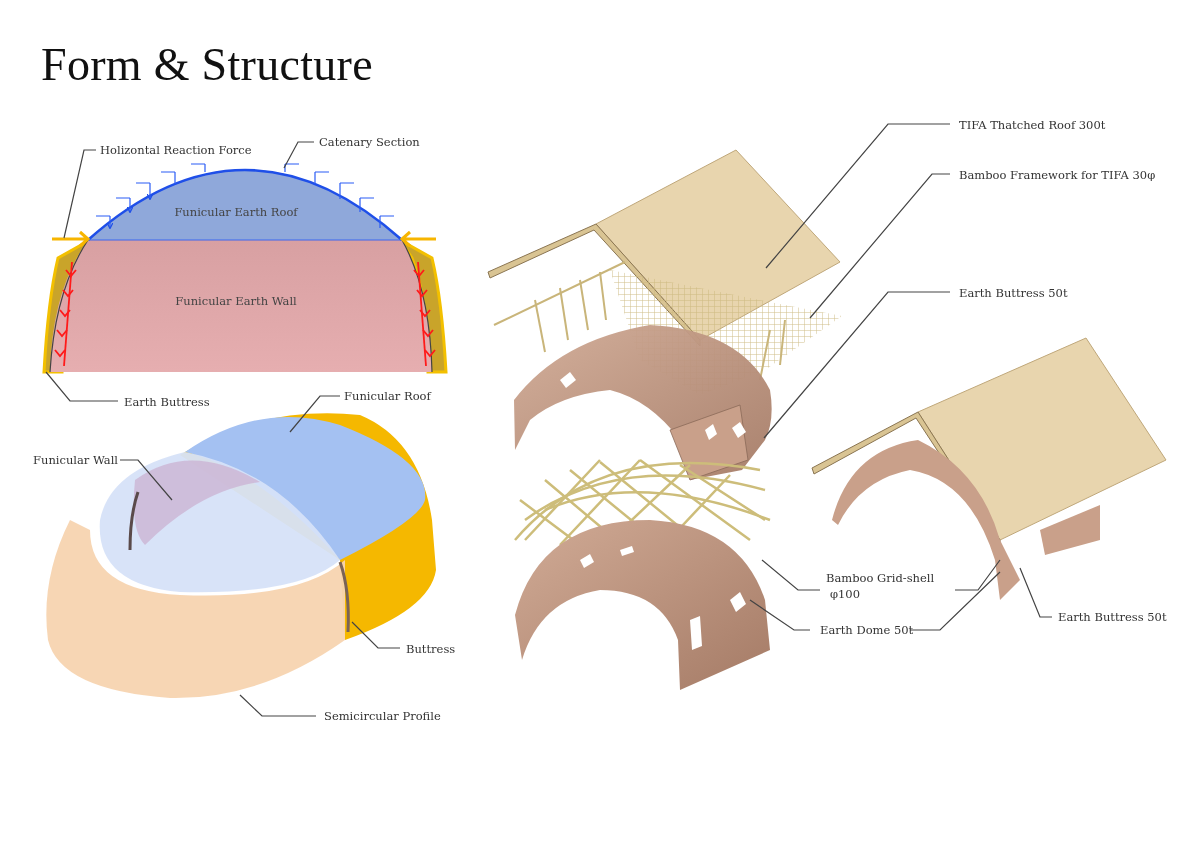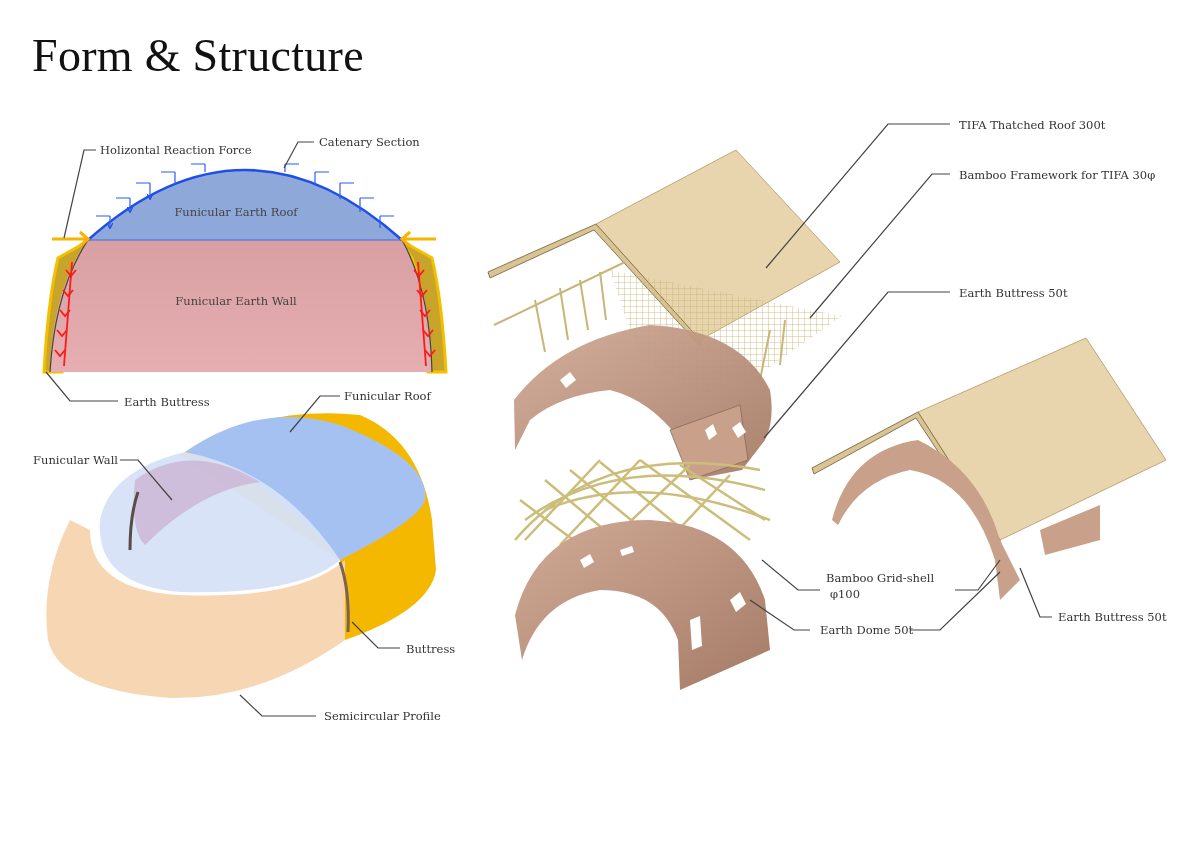--- a/index.html
+++ b/index.html
@@ -1,17 +1,17 @@
 <!DOCTYPE html>
 <html><head>
 <meta charset="utf-8">
 <style>
   html, body { margin:0; padding:0; background:#ffffff; }
   body { width:1191px; height:842px; position:relative; overflow:hidden; font-family:"DejaVu Serif", serif; }
-  #page-title { position:absolute; left:29px; top:26px; font-family:"Liberation Serif", serif; font-size:46px; color:#111; letter-spacing:0.3px; margin:3px; font-weight:normal; }
+  #page-title { position:absolute; left:29px; top:26px; font-family:"Liberation Serif", serif; font-size:46px; color:#111; letter-spacing:0.3px; margin:12px; font-weight:normal; }
   svg#art { position:absolute; left:0; top:0; }
   .lbl { font-family:"DejaVu Serif", serif; font-size:11.5px; fill:#333; }
   .lbl-in { font-family:"DejaVu Serif", serif; font-size:11.5px; fill:#444; }
   .leader { stroke:#444; stroke-width:1.2; fill:none; }
 </style>
 </head>
 <body>
 
 <h1 id="page-title">Form &amp; Structure</h1>
 

